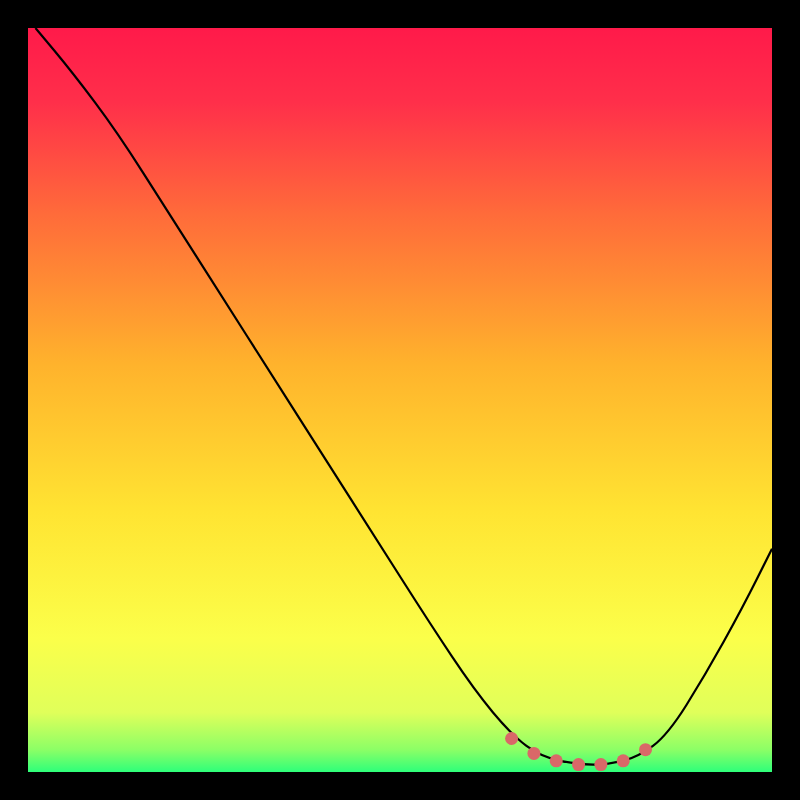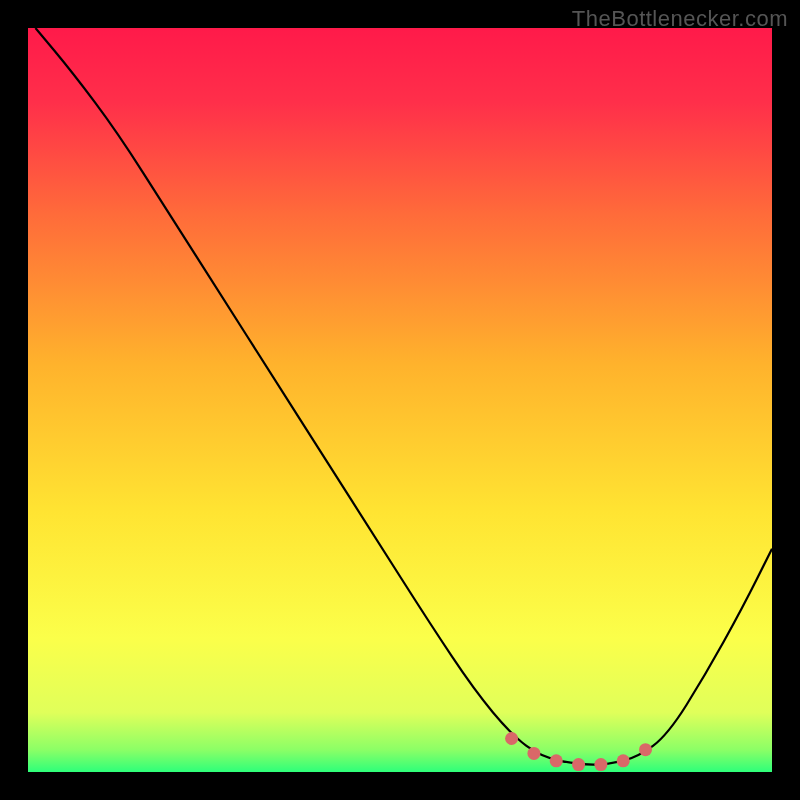--- a/index.html
+++ b/index.html
@@ -41,21 +41,20 @@
     top: 0;
     width: 100%;
     height: 100%;
     z-index: 5;
   }
 </style>
 </head>
 <body>
 
 <div class="chart-container">
-  <div class="watermark">TheBottlenecker.com</div>
   <div class="plot-area">
     <svg class="gradient-bg" viewBox="0 0 744 744" preserveAspectRatio="none">
       <defs>
         <linearGradient id="bg-grad" x1="0" y1="0" x2="0" y2="1">
             <stop offset="0%" stop-color="#ff1a4a"></stop>
             <stop offset="10%" stop-color="#ff2f4a"></stop>
             <stop offset="25%" stop-color="#ff6b3a"></stop>
             <stop offset="45%" stop-color="#ffb22c"></stop>
             <stop offset="65%" stop-color="#ffe432"></stop>
             <stop offset="82%" stop-color="#fbff4a"></stop>

